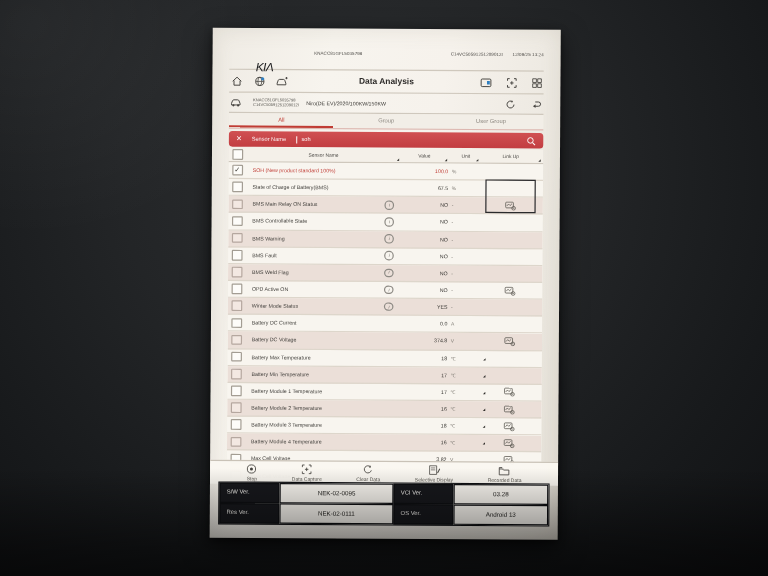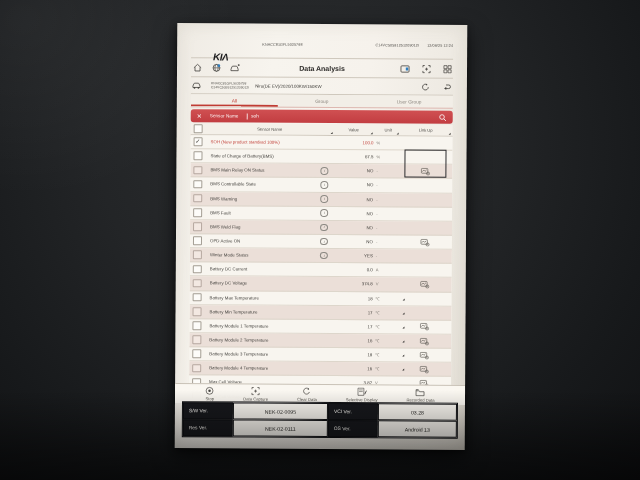--- a/index.html
+++ b/index.html
@@ -14,21 +14,21 @@
     background:radial-gradient(ellipse at 10% 10%, rgba(255,255,255,.05), rgba(255,255,255,0) 70%);}
   
   .sheet{position:absolute;left:176px;top:24px;width:290px;height:425px;
     background:linear-gradient(100deg,#efebe4 0%, #f7f4ee 28%, #f6f2ec 55%, #eae6de 88%, #e2ddd4 100%);
     transform:rotate(.35deg);
     box-shadow:0 8px 22px rgba(0,0,0,.6), 0 2px 6px rgba(0,0,0,.5), inset 0 0 18px rgba(120,110,95,.14);
     color:#3c3a37; overflow:hidden;}
   .hrule{border-bottom:.6px solid #cfc8bd;margin:0 14px;}
   
   .topbar{height:26px;padding:8px 14px 0 14px;display:flex;align-items:center;}
-  .kia-logo{font-weight:700;font-size:10px;letter-spacing:-.5px;color:#1d1d1f;margin-left:22px;font-style:italic;margin-top:24px;}
+  .kia-logo{font-weight:400;font-size:10px;letter-spacing:-.5px;color:#1d1d1f;margin-left:22px;font-style:italic;margin-top:24px;}
   .tiny-id{font-size:3.7px;color:#4a4844;letter-spacing:.1px;}
   .topbar .mid{margin-left:34px;}
   .topbar .right{margin-left:auto;display:flex;gap:8px;}
   
   .toolbar{height:18px;margin:0 14px;display:flex;align-items:center;position:relative;}
   .toolbar .ttl{position:absolute;left:0;right:0;text-align:center;font-size:7px;font-weight:bold;color:#2d2b29;}
   .icon-btn{width:12px;height:12px;display:flex;align-items:center;justify-content:center;margin-right:7px;}
   .toolbar .rgt{margin-left:auto;display:flex;}
   .toolbar .rgt .icon-btn{margin-right:0;margin-left:9px;}
   svg.ic{display:block;}

